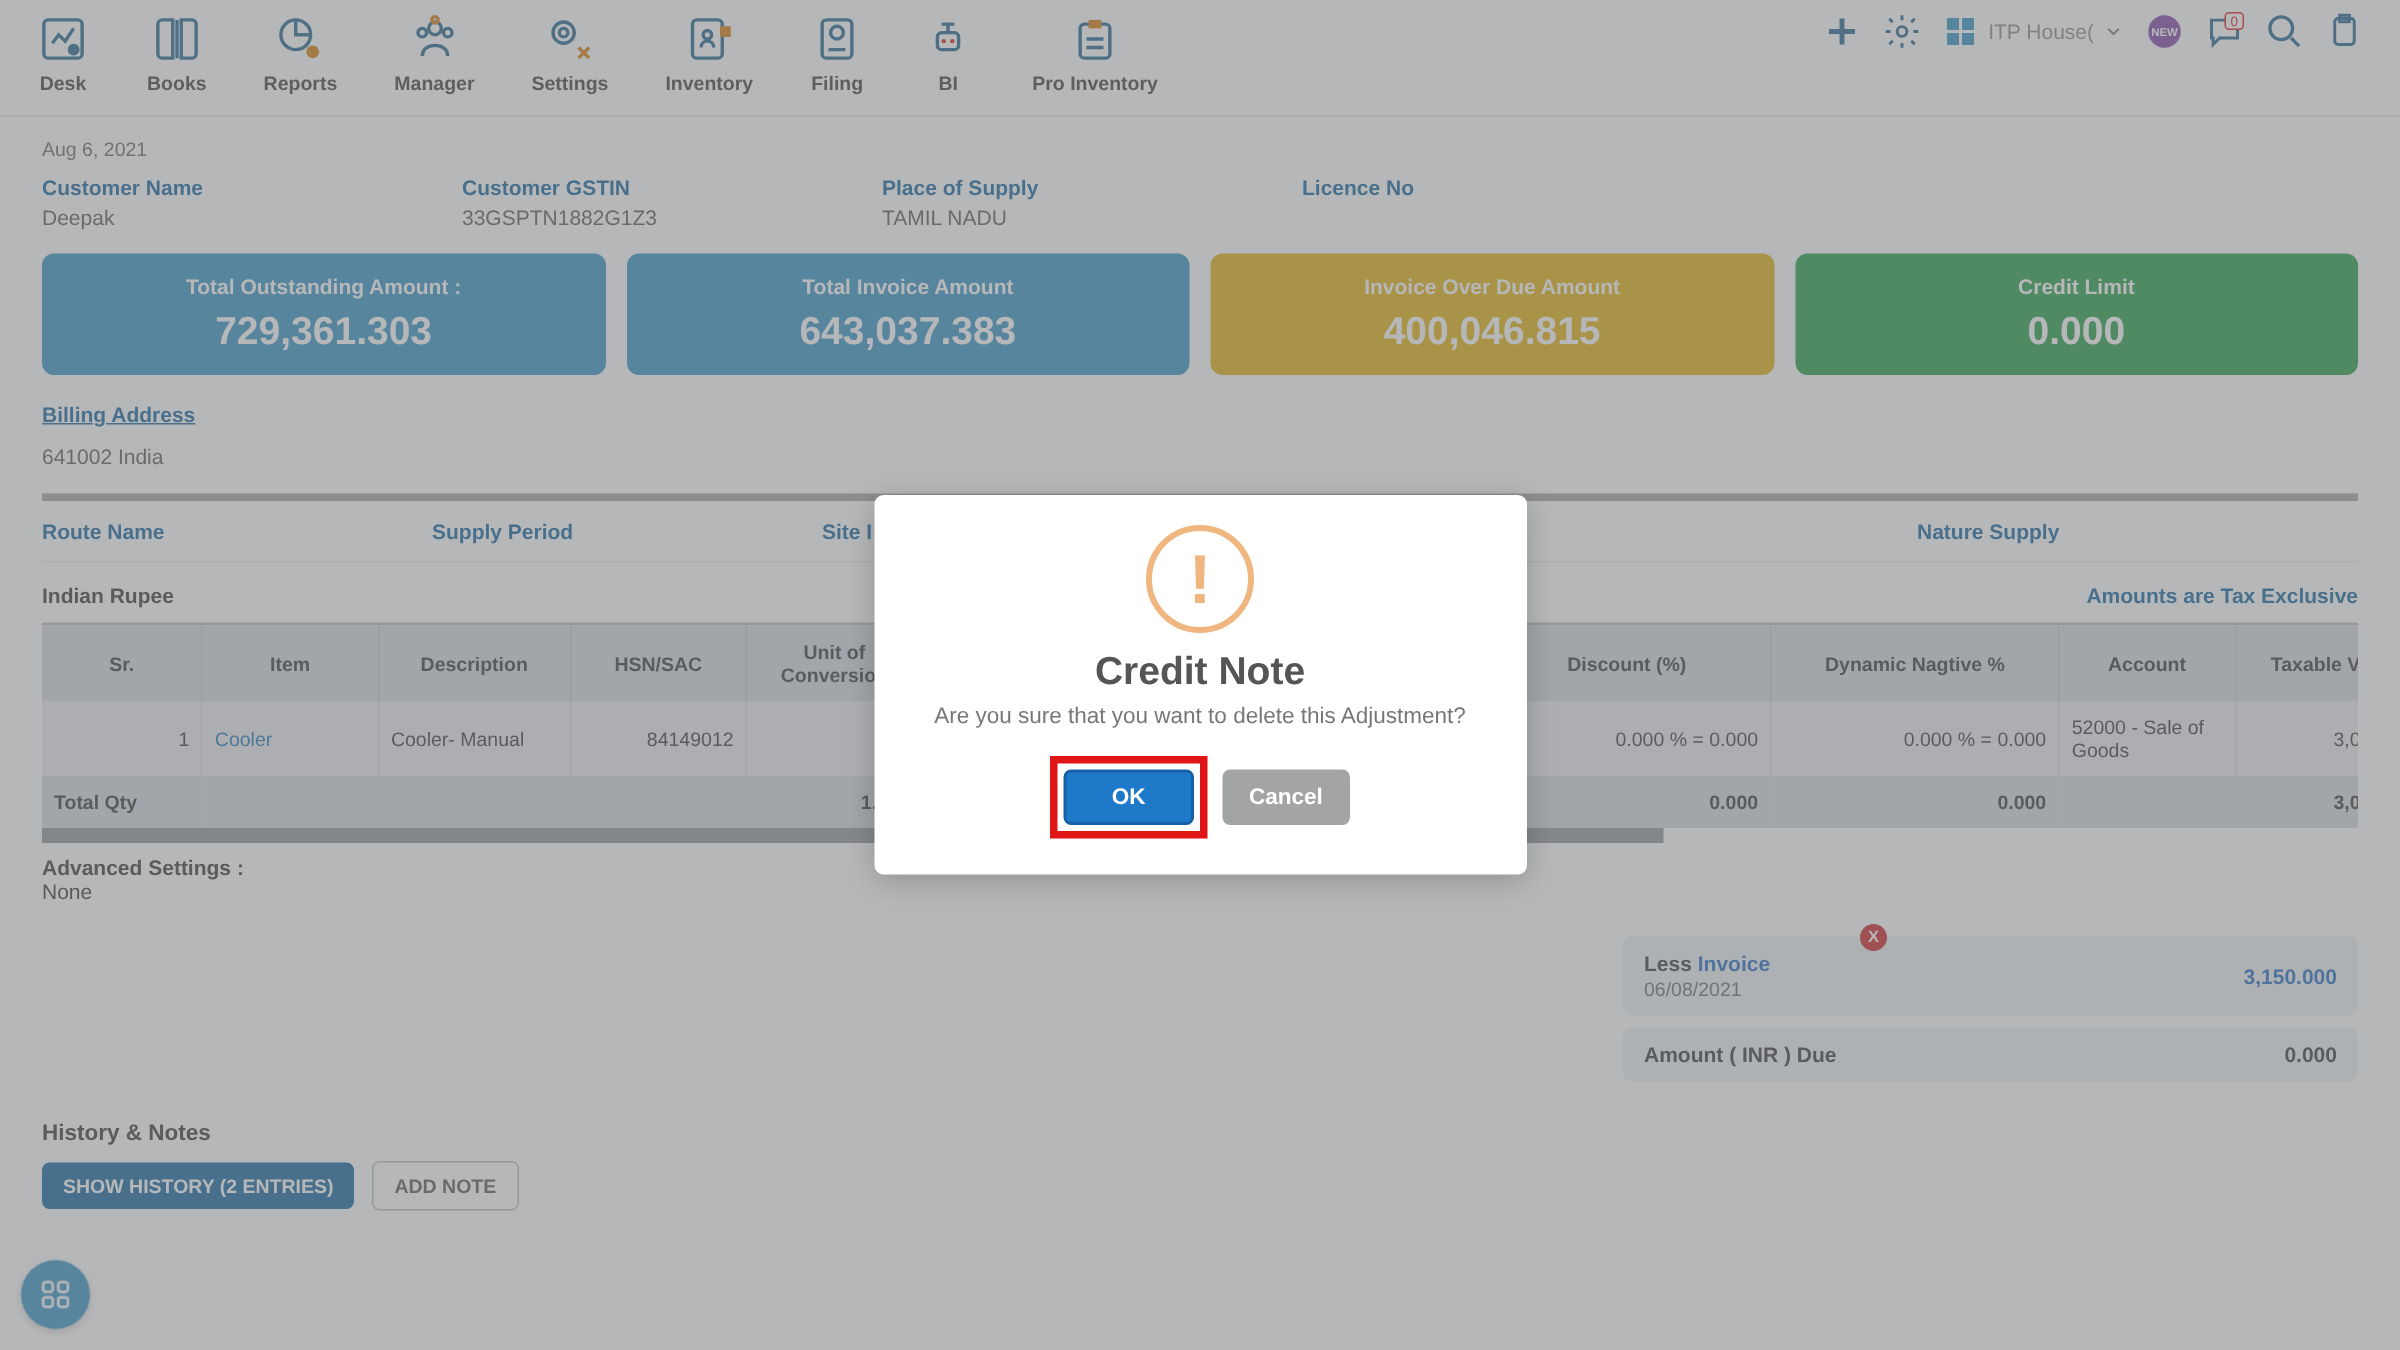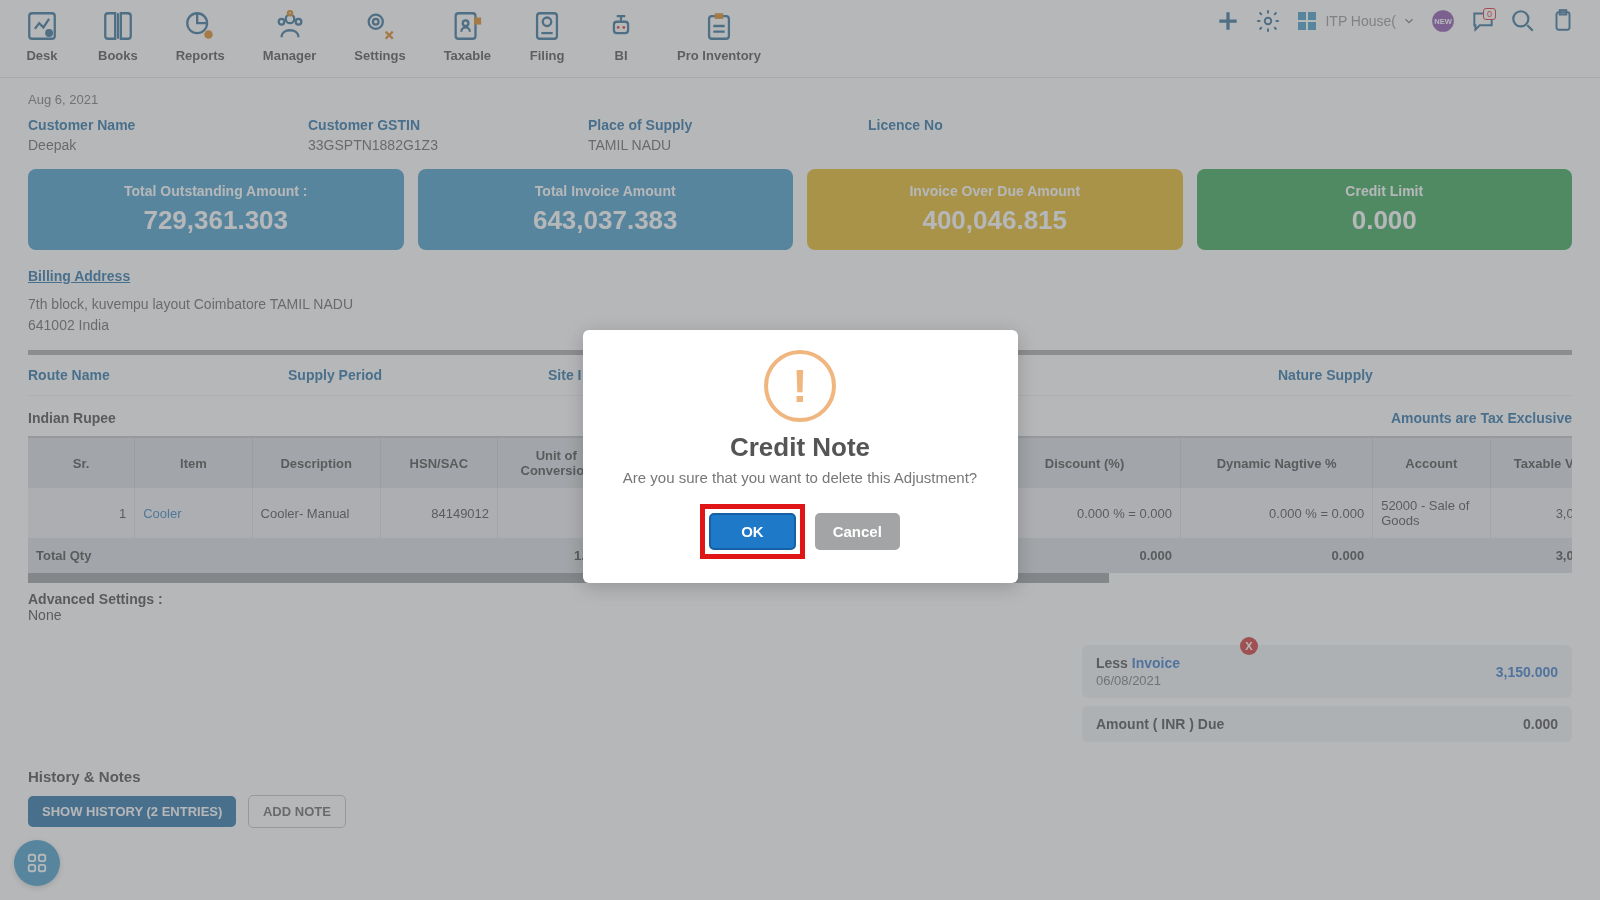--- a/index.html
+++ b/index.html
@@ -142,21 +142,21 @@
       </div>
     <div class="nav-item">
         <div class="nav-icon">
           <svg viewBox="0 0 24 24" fill="none" stroke="#1e5f8a" stroke-width="1.6">
             <rect x="4" y="3" width="14" height="18" rx="2"></rect>
             <circle cx="11" cy="10" r="2"></circle>
             <path d="M8 16c0-2 1.5-3 3-3s3 1 3 3"></path>
             <rect x="17" y="6" width="5" height="5" fill="#d97a00" stroke="none"></rect>
           </svg>
         </div>
-        <span class="nav-label">Taxable</span>
+        <span class="nav-label">Inventory</span>
       </div>
     <div class="nav-item">
         <div class="nav-icon">
           <svg viewBox="0 0 24 24" fill="none" stroke="#1e5f8a" stroke-width="1.6">
             <rect x="5" y="3" width="14" height="18" rx="2"></rect>
             <circle cx="12" cy="9" r="3"></circle>
             <path d="M8 17h8"></path>
           </svg>
         </div>
         <span class="nav-label">Filing</span>
@@ -270,21 +270,20 @@
         <div class="cv">400,046.815</div>
       </div>
     <div class="card green">
         <div class="cl">Credit Limit</div>
         <div class="cv">0.000</div>
       </div>
   </div>
 
   <a href="#" class="link-heading">Billing Address</a>
   <div class="addr">
-    <div>7th block, kuvempu layout Coimbatore TAMIL NADU</div>
     <div>641002 India</div>
   </div>
 
   <div class="row-headings">
     <div>Route Name</div>
     <div>Supply Period</div>
     <div>Site I</div>
     <div class="nature-col">Nature Supply</div>
   </div>
 

